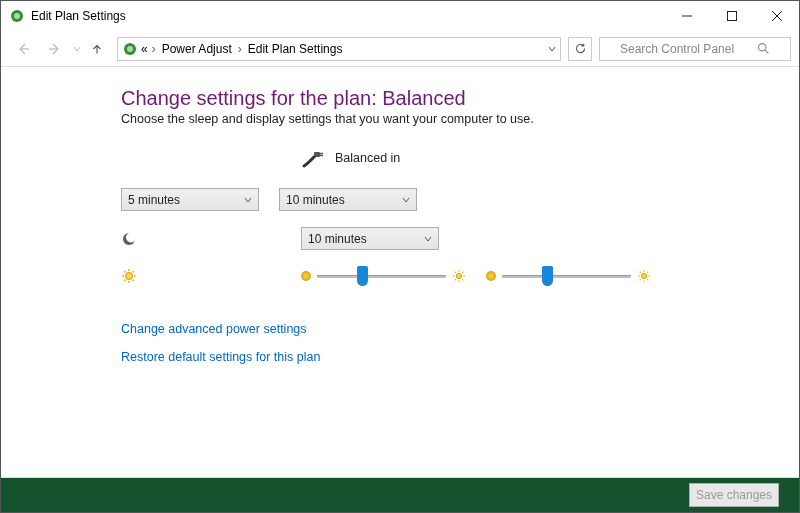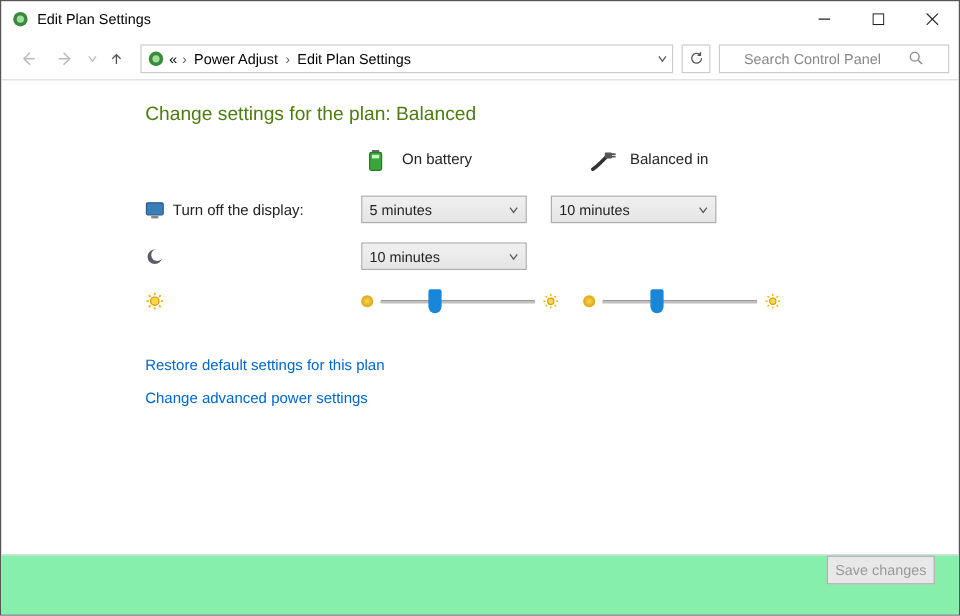--- a/index.html
+++ b/index.html
@@ -17,40 +17,40 @@
 .nav-up { width: 24px; height: 24px; display: flex; align-items: center; justify-content: center; color: #555; margin-right: 4px; }
 .address { flex: 1; height: 24px; border: 1px solid #ccc; display: flex; align-items: center; padding: 0 4px; font-size: 12px; gap: 3px; }
 .addr-icon { width: 16px; height: 16px; flex-shrink: 0; }
 .crumb { cursor: pointer; padding: 0 2px; }
 .crumb-sep { color: #666; padding: 0 1px; }
 .addr-end { margin-left: auto; display: flex; gap: 6px; color: #555; }
 .refresh-btn { width: 24px; height: 24px; border: 1px solid #ccc; display: flex; align-items: center; justify-content: center; margin-left: 3px; }
 .search { width: 192px; height: 24px; border: 1px solid #ccc; margin-left: 3px; display: flex; align-items: center; padding: 0 20px; font-size: 12px; color: #888; justify-content: space-between; }
 
 .content { flex: 1; padding: 20px 40px 0 120px; font-size: 12.5px; color: #222; overflow: auto; }
-.page-title { color: #4d7c0f; font-size: 16px; font-weight: 400; margin-bottom: 16px; }
+.page-title { color: #701a75; font-size: 20px; font-weight: 400; margin-bottom: 2px; }
 .page-sub { font-size: 12.5px; margin-bottom: 20px; }
 .col-headers { display: flex; padding-left: 180px; gap: 20px; margin-bottom: 18px; }
 .col-head { width: 170px; display: flex; align-items: center; gap: 10px; }
 .battery-icon, .plug-icon { width: 24px; height: 24px; }
 .row { display: flex; align-items: center; margin-bottom: 16px; }
 .row-label { width: 180px; display: flex; align-items: center; gap: 7px; }
 .row-icon { width: 16px; height: 16px; flex-shrink: 0; }
 .dropdown { width: 138px; height: 23px; border: 1px solid #adadad; background: linear-gradient(#f0f0f0,#e5e5e5); display: flex; align-items: center; justify-content: space-between; padding: 0 6px; font-size: 12px; cursor: pointer; margin-right: 20px; }
 .dropdown svg { flex-shrink: 0; }
 .slider-group { width: 165px; display: flex; align-items: center; gap: 6px; margin-right: 20px; }
 .sun-small, .sun-big { width: 14px; height: 14px; flex-shrink: 0; }
 .slider-track { flex: 1; height: 20px; position: relative; display: flex; align-items: center; }
 .slider-rail { height: 3px; width: 100%; background: #c0c0c0; border-top: 1px solid #999; border-radius: 1px; }
 .slider-thumb { position: absolute; width: 11px; height: 20px; background: #1a86d9; border-radius: 2px 2px 6px 6px; left: 40px; top: 0; }
 .slider-dot { width: 10px; height: 10px; border-radius: 50%; background: radial-gradient(#ffd54a,#c99300); flex-shrink: 0; }
 .links { margin-top: 36px; }
 .link { color: #0066cc; font-size: 12.5px; margin-bottom: 14px; display: block; cursor: pointer; }
 
-.footer { height: 50px; border-top: 1px solid #ddd; background: #86efac; display: flex; align-items: flex-start; justify-content: flex-end; padding-right: 20px; gap: 8px; }
+.footer { height: 35px; border-top: 1px solid #ddd; background: #14532d; display: flex; align-items: center; justify-content: flex-end; padding-right: 20px; gap: 8px; }
 .btn { min-width: 90px; height: 24px; border: 1px solid #adadad; background: #e8e8e8; font-size: 12px; display: flex; align-items: center; justify-content: center; cursor: pointer; }
 .btn.disabled { color: #999; cursor: default; }
 </style>
 </head>
 <body>
 
 <div class="titlebar">
   <svg class="titlebar-icon" viewBox="0 0 16 16">
       <circle cx="8" cy="8" r="6" fill="#3a8a3a"></circle>
       <circle cx="8" cy="8" r="3" fill="#9de09d"></circle>
@@ -123,49 +123,35 @@
     <span>Search Control Panel</span>
     <svg width="13" height="13" viewBox="0 0 16 16" fill="none" stroke="#888" stroke-width="1.4">
         <circle cx="6.5" cy="6.5" r="4.5"></circle>
         <line x1="10" y1="10" x2="14" y2="14"></line>
       </svg>
   </div>
 </div>
 
 <div class="content">
   <div class="page-title">Change settings for the plan: Balanced</div>
+  <div class="page-sub">Choose the sleep and display settings that you want your computer to use.</div>
 
   <div class="col-headers">
-    <div class="col-head">
-      <svg class="battery-icon" viewBox="0 0 24 24">
-          <rect x="9" y="4" width="6" height="2" fill="#6a6a6a"></rect>
-          <rect x="7" y="6" width="10" height="15" rx="1.5" fill="#3aa53a" stroke="#2a7a2a"></rect>
-          <rect x="9" y="8" width="6" height="3" fill="#cff2cf"></rect>
-        </svg>
-      <span>On battery</span>
-    </div>
     <div class="col-head">
       <svg class="plug-icon" viewBox="0 0 24 24">
           <path d="M3 20 Q6 18 9 15 L14 10" stroke="#333" stroke-width="3" fill="none" stroke-linecap="round"></path>
           <rect x="13" y="6" width="6" height="5" rx="1" fill="#555"></rect>
           <line x1="19" y1="7.5" x2="22" y2="7.5" stroke="#555" stroke-width="1.5"></line>
           <line x1="19" y1="9.5" x2="22" y2="9.5" stroke="#555" stroke-width="1.5"></line>
         </svg>
       <span>Balanced in</span>
     </div>
   </div>
 
   <div class="row">
-    <div class="row-label">
-      <svg class="row-icon" viewBox="0 0 16 16">
-          <rect x="1" y="2" width="14" height="10" rx="1" fill="#3a7fb8" stroke="#2a5a88"></rect>
-          <rect x="5" y="13" width="6" height="2" fill="#888"></rect>
-        </svg>
-      <span>Turn off the display:</span>
-    </div>
     <div class="dropdown">
       <span>5 minutes</span>
       <svg width="8" height="8">
           <path d="M1 2 L4 6 L7 2" fill="none" stroke="#555"></path>
         </svg>
     </div>
     <div class="dropdown">
       <span>10 minutes</span>
       <svg width="8" height="8">
           <path d="M1 2 L4 6 L7 2" fill="none" stroke="#555"></path>
@@ -240,20 +226,20 @@
             <line x1="3" y1="3" x2="4.5" y2="4.5"></line>
             <line x1="11.5" y1="11.5" x2="13" y2="13"></line>
             <line x1="3" y1="13" x2="4.5" y2="11.5"></line>
             <line x1="11.5" y1="4.5" x2="13" y2="3"></line>
           </g>
         </svg>
     </div>
   </div>
 
   <div class="links">
+    <a class="link">Change advanced power settings</a>
     <a class="link">Restore default settings for this plan</a>
-    <a class="link">Change advanced power settings</a>
   </div>
 </div>
 
 <div class="footer">
   <div class="btn disabled">Save changes</div>
 </div>
 
 </body></html>

